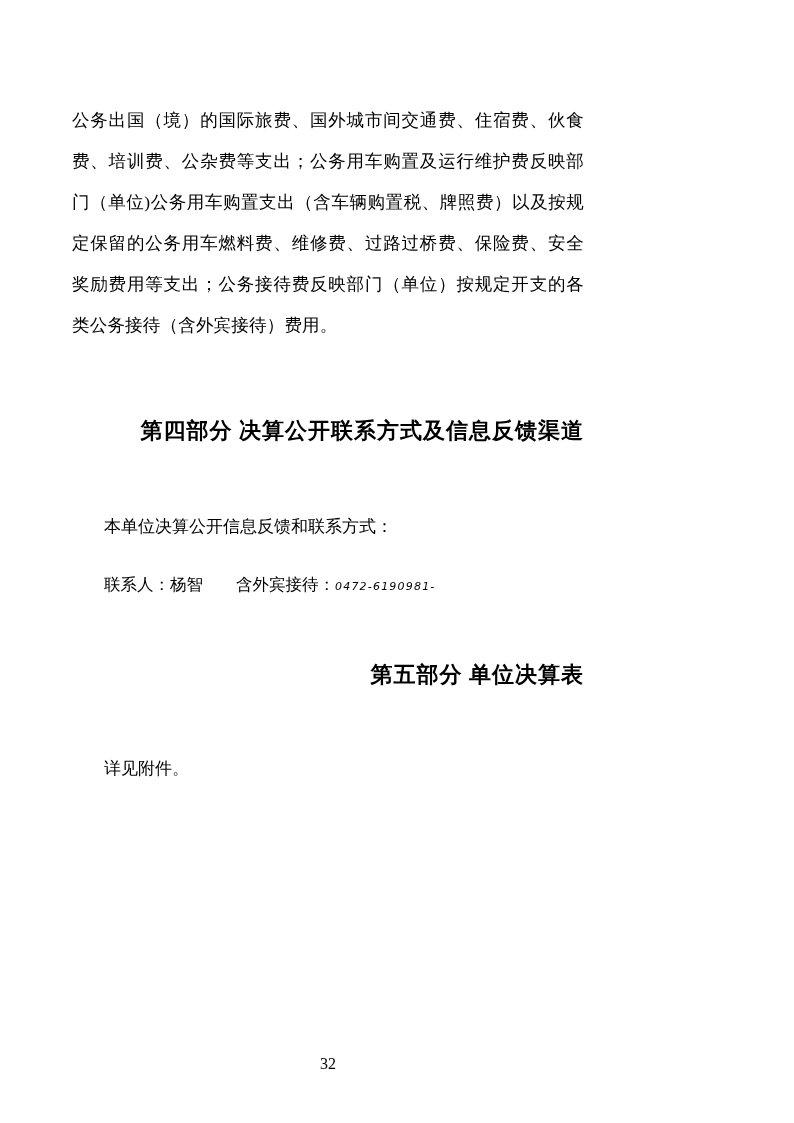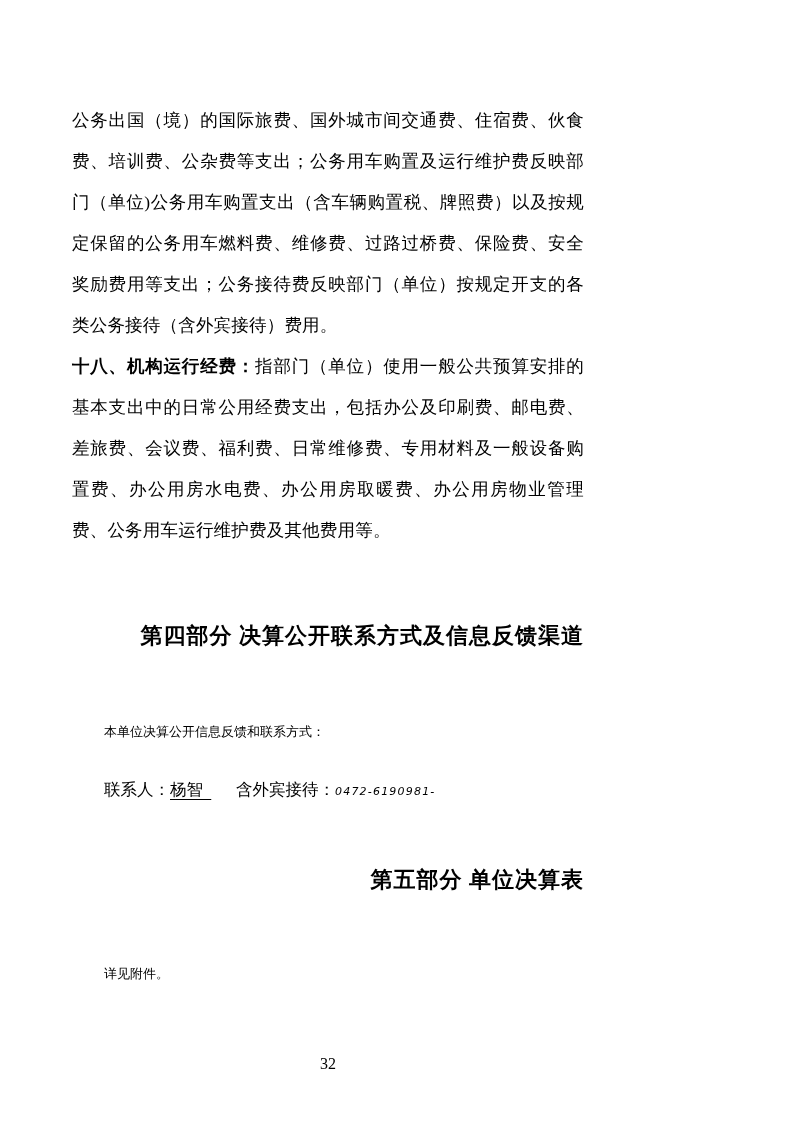--- a/index.html
+++ b/index.html
@@ -39,32 +39,31 @@
   }
   .section-title {
     font-size: 22px;
     font-weight: bold;
     text-align: right;
     letter-spacing: 1px;
     font-family: "Liberation Serif", "DejaVu Serif", serif;
   }
   .gap-sm { height: 20px; }
   .body-indent {
-    font-size: 13px;
+    font-size: 17px;
     line-height: 38px;
     padding-left: 32px;
   }
   .contact-line {
     font-size: 16.5px;
     line-height: 38px;
     padding-left: 32px;
     white-space: nowrap;
   }
   .uline {
-    text-decoration: underline;
     text-underline-offset: 4px;
   }
   .phone {
     font-family: "DejaVu Sans", sans-serif;
     font-style: italic;
     font-size: 11px;
     letter-spacing: 1.2px;
   }
   .spacer-gap-1 { height: 70px; }
   .spacer-gap-2 { height: 62px; }
@@ -80,21 +79,20 @@
     font-family: "Liberation Serif", "DejaVu Serif", serif;
   }
 </style>
 </head>
 <body>
 
 <div class="page">
 
   <p class="para para-block">公务出国（境）的国际旅费、国外城市间交通费、住宿费、伙食费、培训费、公杂费等支出；公务用车购置及运行维护费反映部门（单位)公务用车购置支出（含车辆购置税、牌照费）以及按规定保留的公务用车燃料费、维修费、过路过桥费、保险费、安全奖励费用等支出；公务接待费反映部门（单位）按规定开支的各类公务接待（含外宾接待）费用。</p>
 
-  <p class="para para-block"><span class="bold-lead">十八、机构运行经费：</span><span>指部门（单位）使用一般公共预算安排的基本支出中的日常公用经费支出，包括办公及印刷费、邮电费、差旅费、会议费、福利费、日常维修费、专用材料及一般设备购置费、办公用房水电费、办公用房取暖费、办公用房物业管理费、公务用车运行维护费及其他费用等。</span></p>
 
   <div class="spacer-gap-1"></div>
 
   <div class="section-title">第四部分  决算公开联系方式及信息反馈渠道</div>
 
   <div class="spacer-gap-2"></div>
 
   <div class="body-indent">本单位决算公开信息反馈和联系方式：</div>
 
   <div class="gap-sm"></div>

